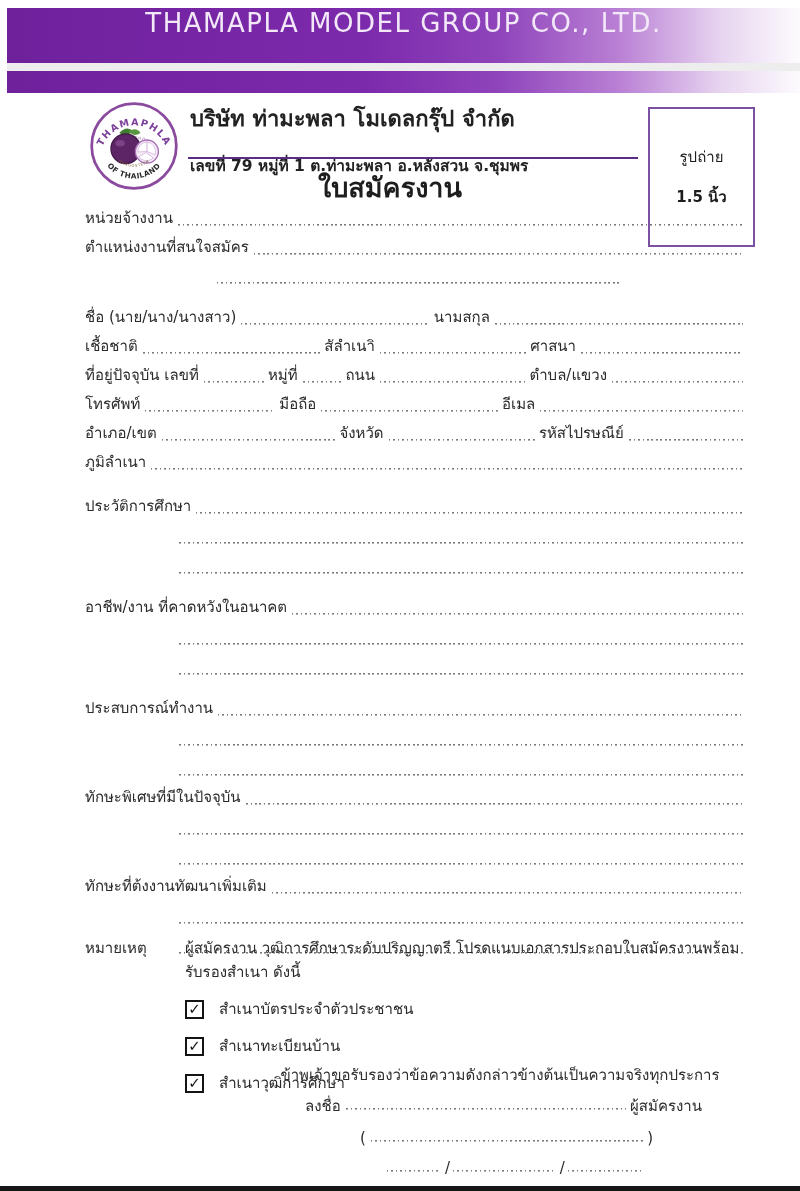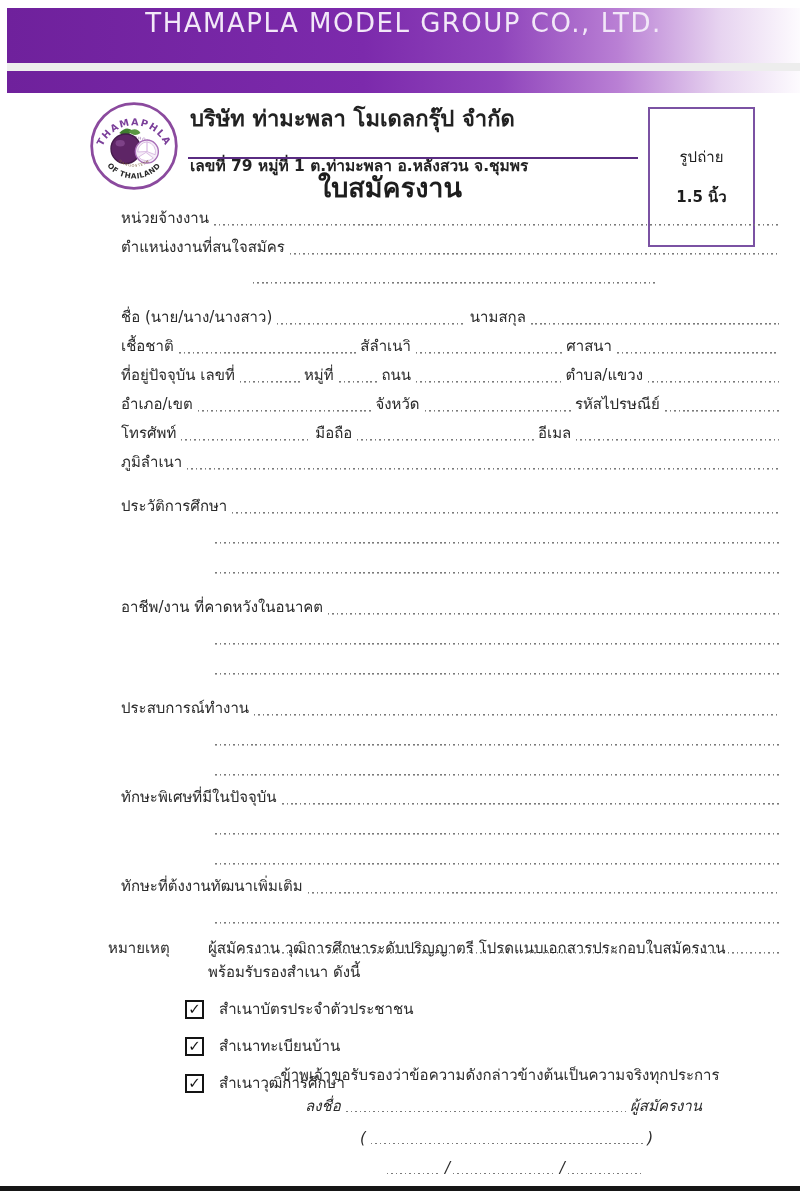--- a/index.html
+++ b/index.html
@@ -24,43 +24,43 @@
   .company-addr{font-size:15.5px;font-weight:bold;color:#222;margin-top:20px;}
   .hr-purple{position:absolute;left:188px;top:157px;width:450px;height:2px;background:#5a2c82;}
   .form-title{position:absolute;left:85px;top:166px;width:610px;text-align:center;
     font-size:27px;font-weight:bold;color:#1d1d1d;}
   .photo-box{
     position:absolute;left:648px;top:107px;width:103px;height:136px;border:2px solid #7b52a3;
     display:flex;flex-direction:column;align-items:center;justify-content:center;gap:16px;
     font-size:15px;color:#1d1d1d;background:#fff;
   }
   .photo-size{font-weight:bold;}
-  .form-rows{position:absolute;left:85px;top:199px;width:662px;margin-left:36px;}
+  .form-rows{position:absolute;left:85px;top:199px;width:662px;}
   .frow{display:flex;align-items:flex-end;height:29px;}
   .frow.sec{margin-top:12px;}
   .frow.sec2{margin-top:15px;}
   .frow.cont{padding-left:92px;height:30px;}
   .frow.cont-center{padding-left:130px;padding-right:122px;}
   .flabel{font-size:15px;white-space:nowrap;padding-right:3px;line-height:1.3;color:#2b2b2b;}
   .dots{
     height:13px;margin:0 4px 2px 2px;
     background:repeating-linear-gradient(90deg,#7a7a7a 0 1.5px,transparent 1.5px 4.5px) bottom / 100% 1.6px no-repeat;
   }
   .note{position:absolute;left:85px;top:936px;width:668px;font-size:15px;color:#2b2b2b;}
-  .note-head{display:flex;margin-left:23px;}
+  .note-head{display:flex;}
   .note-label{width:100px;flex:none;}
   .note-text{flex:1;}
   .cbx-row{display:flex;align-items:center;margin-top:13px;padding-left:100px;gap:15px;}
   .cbx{
     width:15px;height:15px;border:2px solid #141414;flex:none;
     display:flex;align-items:center;justify-content:center;
     font-size:15px;font-weight:bold;color:#141414;line-height:1;
   }
   .declaration{position:absolute;left:280px;top:1063px;width:440px;text-align:center;font-size:15px;}
-  .sig-row{position:absolute;display:flex;align-items:center;font-size:15px;color:#2b2b2b;font-style:italic;}
+  .sig-row{position:absolute;display:flex;align-items:flex-start;font-size:15px;color:#2b2b2b;}
   .sign-row{left:305px;top:1097px;width:400px;}
   .paren-row{left:360px;top:1129px;width:296px;}
   .date-row{left:385px;top:1159px;width:262px;}
   .sig-row .dots{flex-grow:1;}
   .slash{padding:0 1px;}
   .bottom-bar{position:absolute;left:0;right:0;bottom:0;height:5px;background:#161616;}
 </style>
 </head>
 <body>
 
@@ -144,34 +144,34 @@
       <span class="flabel">ที่อยู่ปัจจุบัน เลขที่</span>
       <span class="dots" style="flex-grow: 62;"></span>
       <span class="flabel">หมู่ที่</span>
       <span class="dots" style="flex-grow: 40;"></span>
       <span class="flabel">ถนน</span>
       <span class="dots" style="flex-grow: 150;"></span>
       <span class="flabel">ตำบล/แขวง</span>
       <span class="dots" style="flex-grow: 135;"></span>
     </div>
     <div class="frow">
+      <span class="flabel">โทรศัพท์</span>
+      <span class="dots" style="flex-grow: 125;"></span>
+      <span class="flabel">มือถือ</span>
+      <span class="dots" style="flex-grow: 170;"></span>
+      <span class="flabel">อีเมล</span>
+      <span class="dots" style="flex-grow: 195;"></span>
+    </div>
+    <div class="frow">
       <span class="flabel">อำเภอ/เขต</span>
       <span class="dots" style="flex-grow: 190;"></span>
       <span class="flabel">จังหวัด</span>
       <span class="dots" style="flex-grow: 160;"></span>
       <span class="flabel">รหัสไปรษณีย์</span>
       <span class="dots" style="flex-grow: 125;"></span>
-    </div>
-    <div class="frow">
-      <span class="flabel">โทรศัพท์</span>
-      <span class="dots" style="flex-grow: 125;"></span>
-      <span class="flabel">มือถือ</span>
-      <span class="dots" style="flex-grow: 170;"></span>
-      <span class="flabel">อีเมล</span>
-      <span class="dots" style="flex-grow: 195;"></span>
     </div>
     <div class="frow">
       <span class="flabel">ภูมิลำเนา</span>
       <span class="dots" style="flex-grow: 1;"></span>
     </div>
     <div class="frow sec2">
       <span class="flabel">ประวัติการศึกษา</span>
       <span class="dots" style="flex-grow: 1;"></span>
     </div>
     <div class="frow cont">

